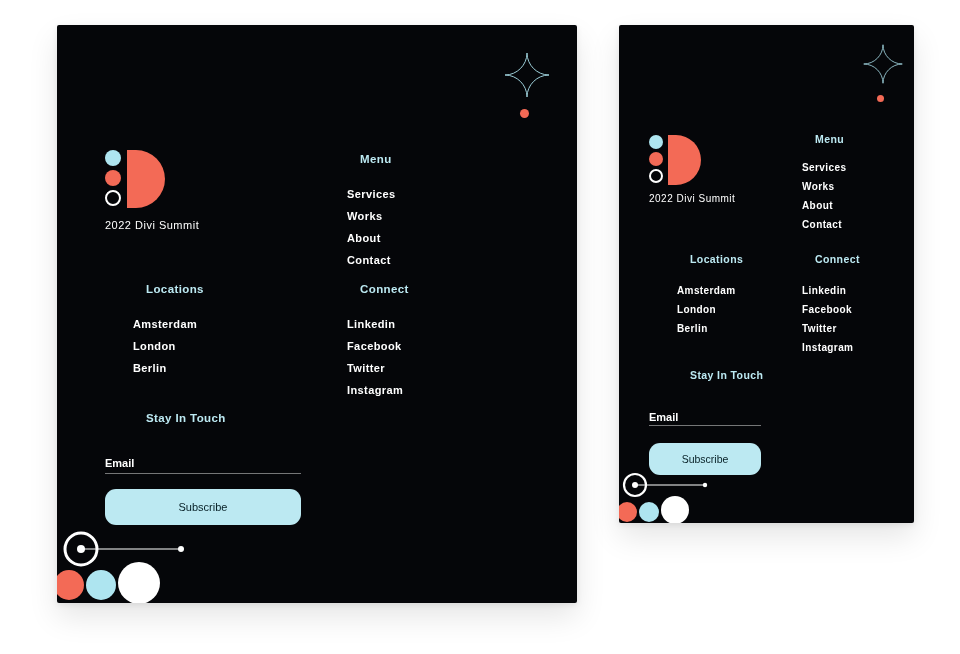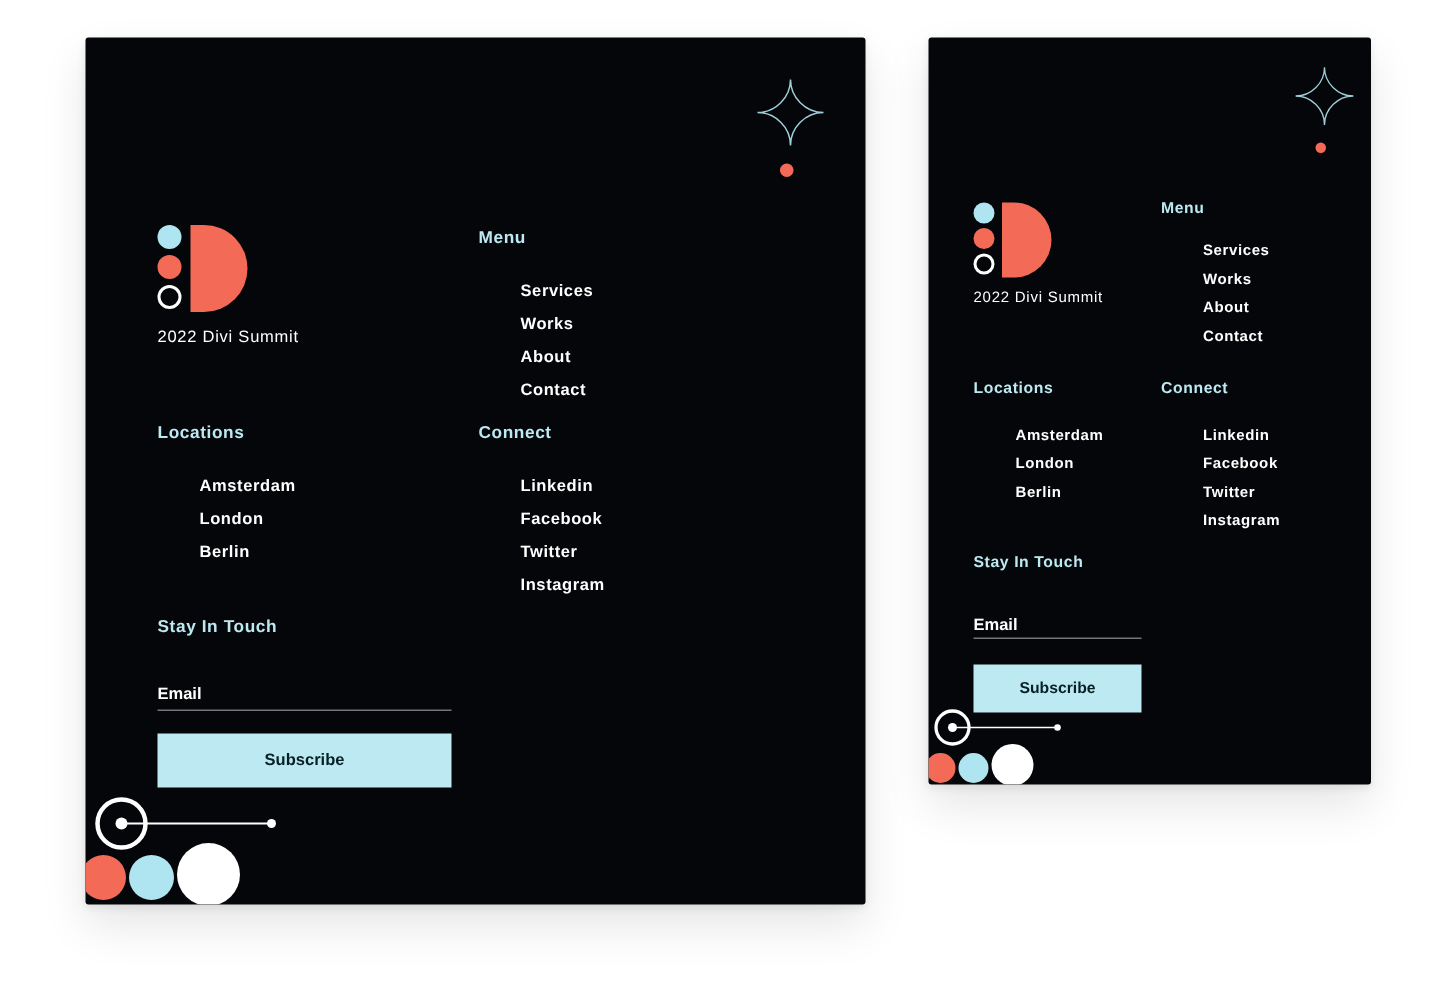--- a/index.html
+++ b/index.html
@@ -40,21 +40,21 @@
   .logo .c2{left:0;top:20px;width:16px;height:16px;background:var(--coral);}
   .logo .c3{left:0;top:40px;width:16px;height:16px;background:transparent;border:2px solid var(--white);box-sizing:border-box;}
   .card.narrow .logo .c1,.card.narrow .logo .c2,.card.narrow .logo .c3{width:14px;height:14px;}
   .card.narrow .logo .c2{top:17px;}
   .card.narrow .logo .c3{top:34px;}
 
   .tagline{position:absolute;color:var(--text);font-weight:400;letter-spacing:.5px;}
   .card.wide .tagline{left:48px;top:194px;font-size:11px;}
   .card.narrow .tagline{left:30px;top:168px;font-size:10px;}
 
-  .heading{color:var(--blue2);font-weight:700;letter-spacing:.4px;}
+  .heading{color:var(--blue2);font-weight:700;letter-spacing:.4px;margin-left:41px;}
   .item{color:var(--text);font-weight:700;letter-spacing:.4px;}
 
   
   .wide .col1{position:absolute;left:48px;}
   .wide .col2{position:absolute;left:262px;}
   .wide .heading{font-size:11.5px;}
   .wide .item{font-size:11px;margin:0 0 10px 0;}
 
   .wide .menu-h{top:128px;}
   .wide .menu-list{top:163px;}
@@ -66,22 +66,22 @@
   .wide .email-lbl{top:432px;}
   .wide .email-line{top:448px;}
   .wide .btn{top:464px;}
 
   .col-block{position:absolute;}
   .col-block .item{display:block;padding-left:28px;}
 
   .email-lbl{color:var(--text);font-size:11px;font-weight:700;}
   .email-line{position:absolute;height:1px;background:rgba(255,255,255,.45);}
   .wide .email-line{left:48px;width:196px;}
-  .btn{position:absolute;background:var(--blue2);color:#072026;font-weight:700;font-size:11px;
-       display:flex;align-items:center;justify-content:center;cursor:pointer;}
+  .btn{position:absolute;background:var(--blue2);color:#072026;font-weight:400;font-size:11px;
+       display:flex;align-items:center;justify-content:center;cursor:pointer;border-radius:11px;}
   .wide .btn{left:48px;width:196px;height:36px;}
 
   
   .narrow .heading{font-size:10.5px;}
   .narrow .item{font-size:10px;margin:0 0 8px 0;display:block;}
   .narrow .coln1{position:absolute;left:30px;}
   .narrow .coln2{position:absolute;left:155px;}
 
   .narrow .menu-h{top:108px;}
   .narrow .menu-list{top:137px;}

